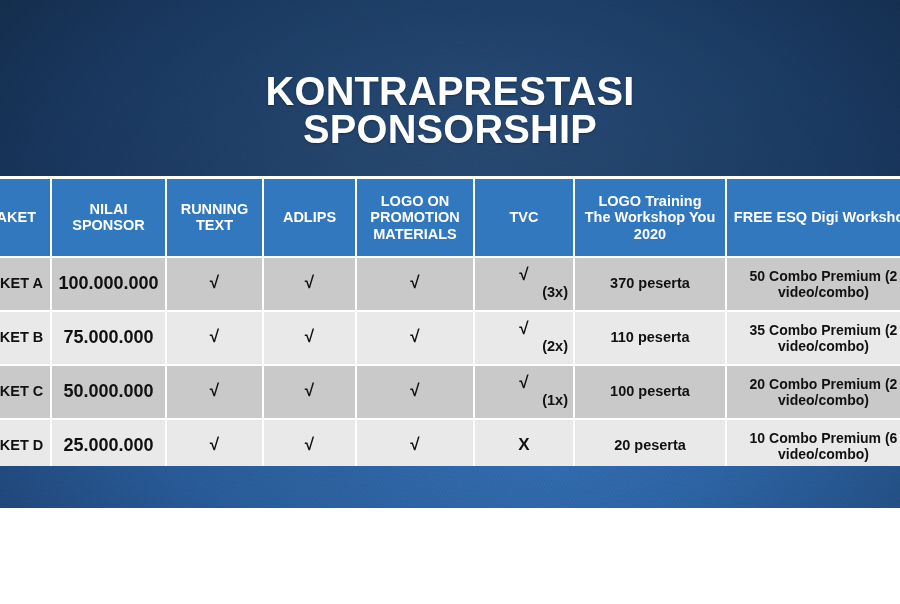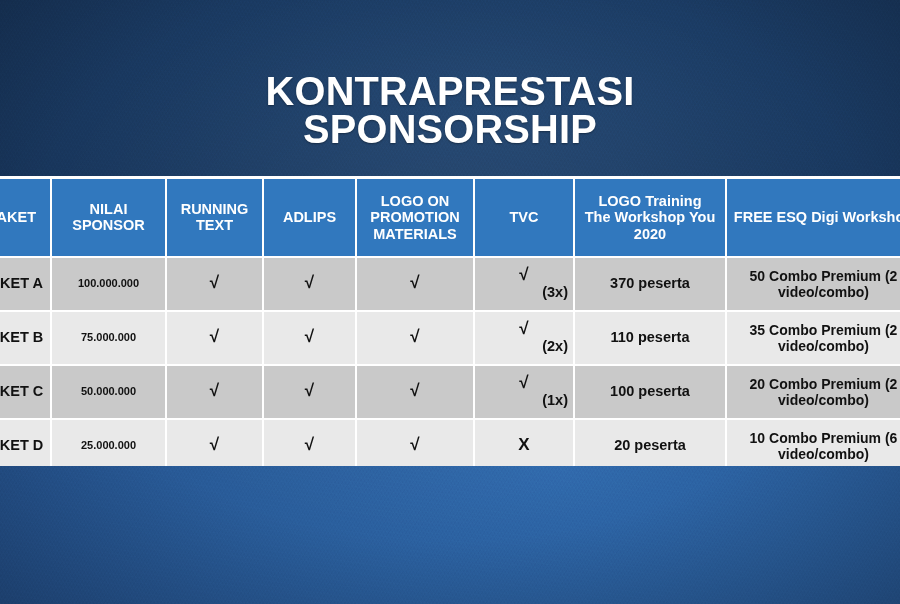--- a/index.html
+++ b/index.html
@@ -1,21 +1,21 @@
 <!DOCTYPE html>
 <html><head>
 <meta charset="utf-8">
 <style>
   * { margin:0; padding:0; box-sizing:border-box; }
   html, body {
     width:900px; height:604px; overflow:hidden;
     font-family:"Liberation Sans", sans-serif;
   }
   #slide {
-    position:relative; width:900px; height:604px; overflow:hidden;
+    position:relative; width:900px; height:508px; overflow:hidden;
     background:#1b3b64;
   }
   
   #bg-top {
     position:absolute; left:0; top:0; width:900px; height:300px;
     background:
       radial-gradient(ellipse 700px 360px at 55% 35%, #20446f 0%, #1a3a62 45%, #152f52 100%);
   }
   #bg-bottom {
     position:absolute; left:0; top:300px; width:900px; height:304px;
@@ -76,21 +76,21 @@
   tbody td {
     font-size:14.5px; line-height:16.5px; font-weight:bold;
     color:#111111; text-align:center; vertical-align:middle;
     height:54px; padding:2px 5px;
     border-left:2px solid #ffffff; border-right:2px solid #ffffff;
     border-top:2px solid #ffffff;
   }
   tbody tr.row-dark td  { background:#c9c9c9; }
   tbody tr.row-light td { background:#e9e9e9; }
   tbody tr:last-child td { border-bottom:2px solid #ffffff; }
-  td.cell-nilai { font-size:11px; }
+  td.cell-nilai { font-size:18px; }
   td.cell-mark  { font-size:17px; }
   td.cell-mark .sub { display:block; font-size:14.5px;text-align:right; }
   td.cell-esq   { font-size:14px; line-height:16px; white-space:nowrap; }
   td.cell-esq .l2 { display:block; }
 </style>
 </head>
 <body>
 
 <div id="slide">
 

